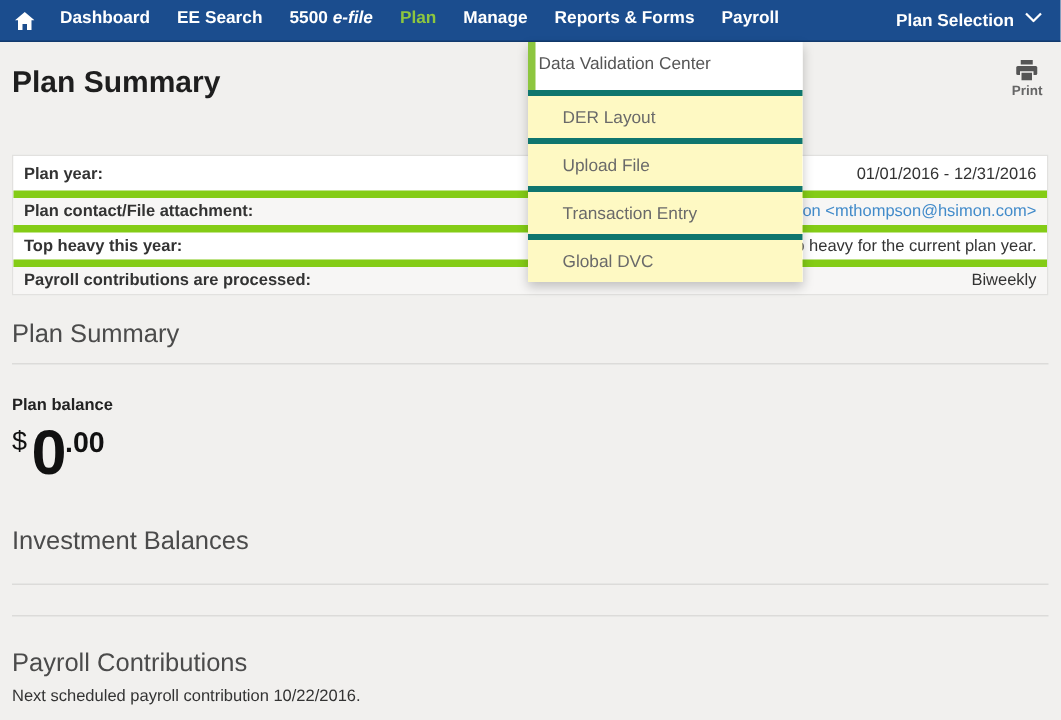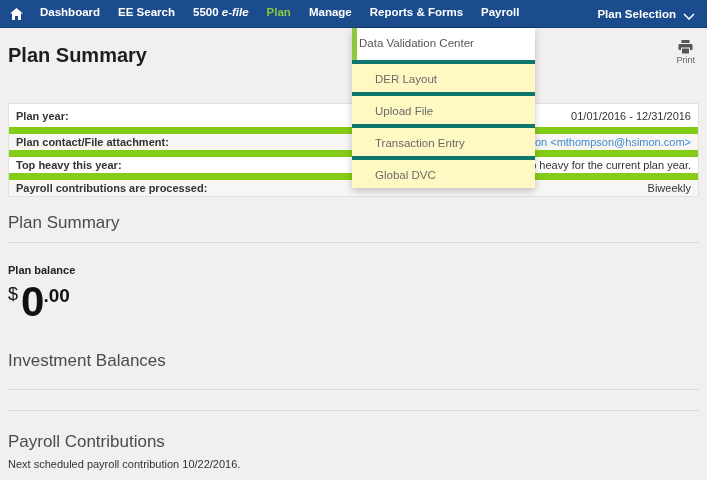--- a/index.html
+++ b/index.html
@@ -19,21 +19,21 @@
     display:flex; align-items:center;
     color:#fff; font-size:11.5px; font-weight:bold;
     z-index:10;
   }
   .nav-home { padding:0 8px 0 10px; display:flex; align-items:center; cursor:pointer; }
   .nav-item { padding:0 9px; height:32px; line-height:28px; cursor:pointer; white-space:nowrap; }
   .nav-item.active { color:#8dc63f; }
   .nav-item .it { font-style:italic; }
   .plan-selection {
     margin-left:auto; padding-right:12px;
-    display:flex; align-items:flex-end; gap:7px; cursor:pointer;
+    display:flex; align-items:flex-start; gap:7px; cursor:pointer;
     font-weight:bold;
   }
   
   .dropdown {
     position:absolute; left:352px; top:28px; width:183px;
     z-index:20;
     box-shadow:0 3px 7px rgba(0,0,0,0.22);
   }
   .dd-item {
     height:32px; line-height:31px;
@@ -50,33 +50,33 @@
     color:#555;
   }
   
   .page-title {
     position:absolute; left:8px; top:44px;
     font-size:20px; font-weight:bold; color:#1e1e1e;
   }
   .print-btn {
     position:absolute; right:12px; top:40px;
     display:flex; flex-direction:column; align-items:center;
-    color:#666; font-size:9px; cursor:pointer; gap:1px;
+    color:#666; font-size:9px; cursor:pointer; gap:1px;font-weight:bold;
   }
   
   .summary-table {
     position:absolute; left:8px; right:8px; top:103px;
     background:#fff;
     border:1px solid #e2e1df;
   }
   .trow {
     display:flex; justify-content:space-between; align-items:center;
     height:23px; padding:0 7px;
     font-size:11px;
-    border-top:7px solid #84cc16;
+    border-top:5px solid #84cc16;
     background:#fff;
   }
   .trow:first-child { border-top:none; }
   .trow:nth-child(even) { background:#f7f6f5; }
   .trow .tlabel { font-weight:bold; color:#333; white-space:nowrap; }
   .trow .tvalue { color:#333; white-space:nowrap; overflow:hidden; }
   .trow .tvalue.link { color:#428bca; cursor:pointer; }
   
   .section-heading {
     position:absolute; left:8px;

